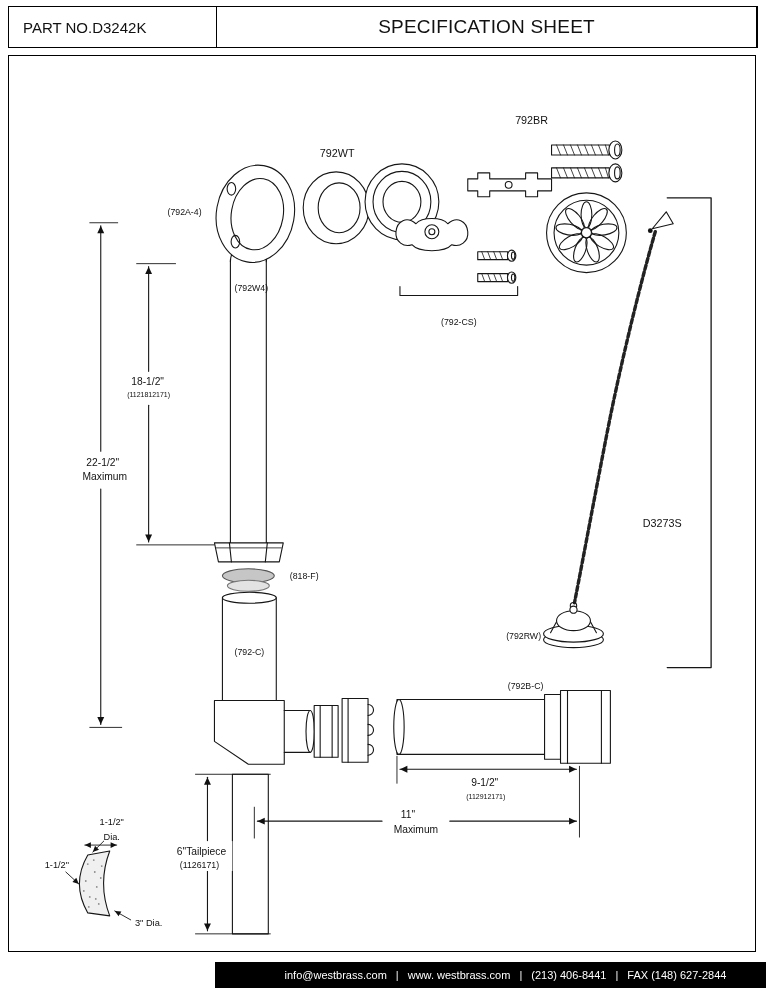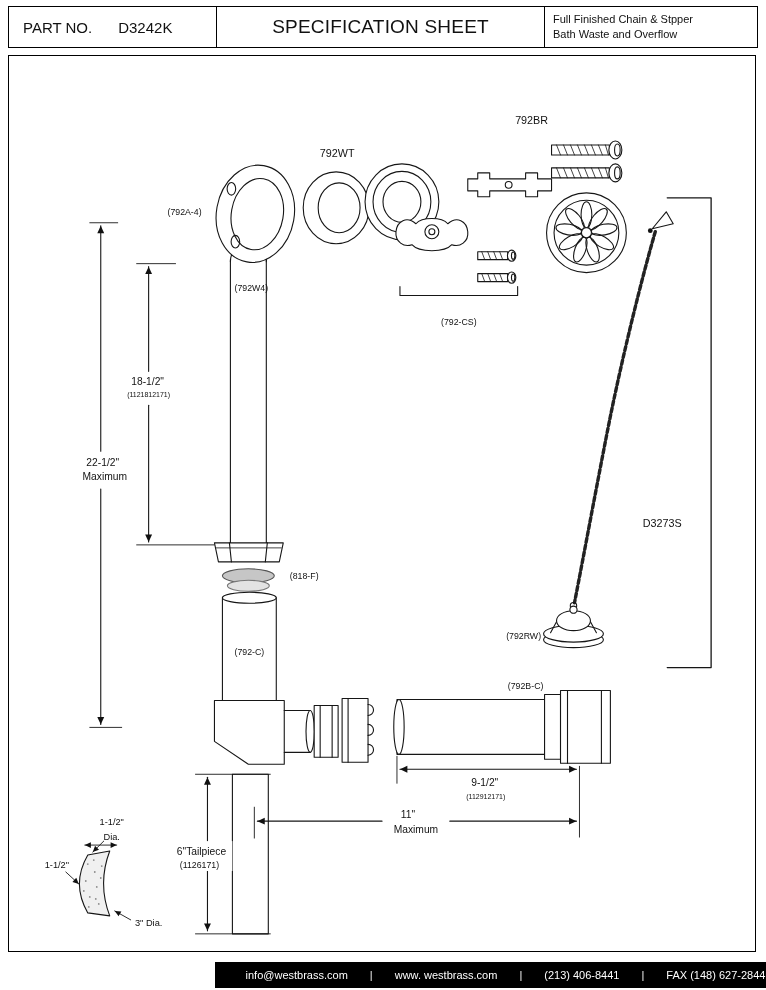--- a/index.html
+++ b/index.html
@@ -4,21 +4,21 @@
 <style>
   html,body{margin:0;padding:0;background:#fff;}
   .page{position:relative;width:766px;height:990px;background:#fff;color:#111;
         font-family:"Liberation Sans",sans-serif;overflow:hidden;}
 
   
   .hdr{position:absolute;left:8px;top:6px;width:750px;height:42px;
        display:flex;border:1.2px solid #000;box-sizing:border-box;}
   .hcell{box-sizing:border-box;}
   .hc-left{width:208px;border-right:1.2px solid #000;display:flex;align-items:center;
-           padding-left:14px;font-size:15px;gap:26px;white-space:nowrap;}
+           padding-left:14px;font-size:15px;white-space:nowrap;}
   .hc-title{flex:1;border-right:1.2px solid #000;display:flex;align-items:center;
             justify-content:center;font-size:19px;letter-spacing:.2px;}
   .hc-sub{width:212px;display:flex;flex-direction:column;justify-content:center;
           padding-left:8px;font-size:11px;line-height:1.35;}
 
   
   .drawing{position:absolute;left:8px;top:55px;width:748px;height:897px;
            border:1.4px solid #000;box-sizing:border-box;}
   .dwg{position:absolute;left:0;top:0;width:100%;height:100%;}
   .ink{stroke:#161616;stroke-width:1.1;fill:none;stroke-linejoin:round;stroke-linecap:round;}
@@ -28,38 +28,34 @@
   .lbl{font-size:8.8px;}
   .sml{font-size:9.3px;}
   .code{font-size:7px;}
 
   
   .ftr{position:absolute;left:0;bottom:0;width:766px;height:36px;}
   .brand{position:absolute;left:16px;bottom:5px;}
   .brand-name{font-family:"Liberation Serif",serif;font-size:25px;line-height:1;letter-spacing:1px;}
   .brand-tag{font-size:6.6px;letter-spacing:.5px;margin-top:1px;padding-left:18px;}
   .contact{position:absolute;left:215px;right:0;bottom:2px;height:26px;background:#000;color:#fff;
-           display:flex;align-items:center;justify-content:center;gap:22px;font-size:11px;white-space:nowrap;padding-left:30px;}
+           display:flex;align-items:center;justify-content:center;gap:9px;font-size:11px;white-space:nowrap;padding-left:30px;}
   .sep{opacity:.95;}
 </style>
 </head>
 <body>
 
 <div class="page">
 
   <header class="hdr">
     <div class="hcell hc-left">
       <span>PART NO.</span>
       <span>D3242K</span>
     </div>
     <div class="hcell hc-title">SPECIFICATION SHEET</div>
-    <div class="hcell hc-sub">
-      <div>Full Finished Chain &amp; Stpper</div>
-      <div>Bath Waste and Overflow</div>
-    </div>
   </header>
 
   <main class="drawing">
     <svg class="dwg" viewBox="0 0 748 897" role="img">
       <defs>
         <marker id="arr" viewBox="0 0 10 10" refX="9.5" refY="5" markerWidth="7.5" markerHeight="7.5" orient="auto-start-reverse">
           <path d="M0.5,0.8 L9.5,5 L0.5,9.2 Z" fill="#111"></path>
         </marker>
       </defs>
 

